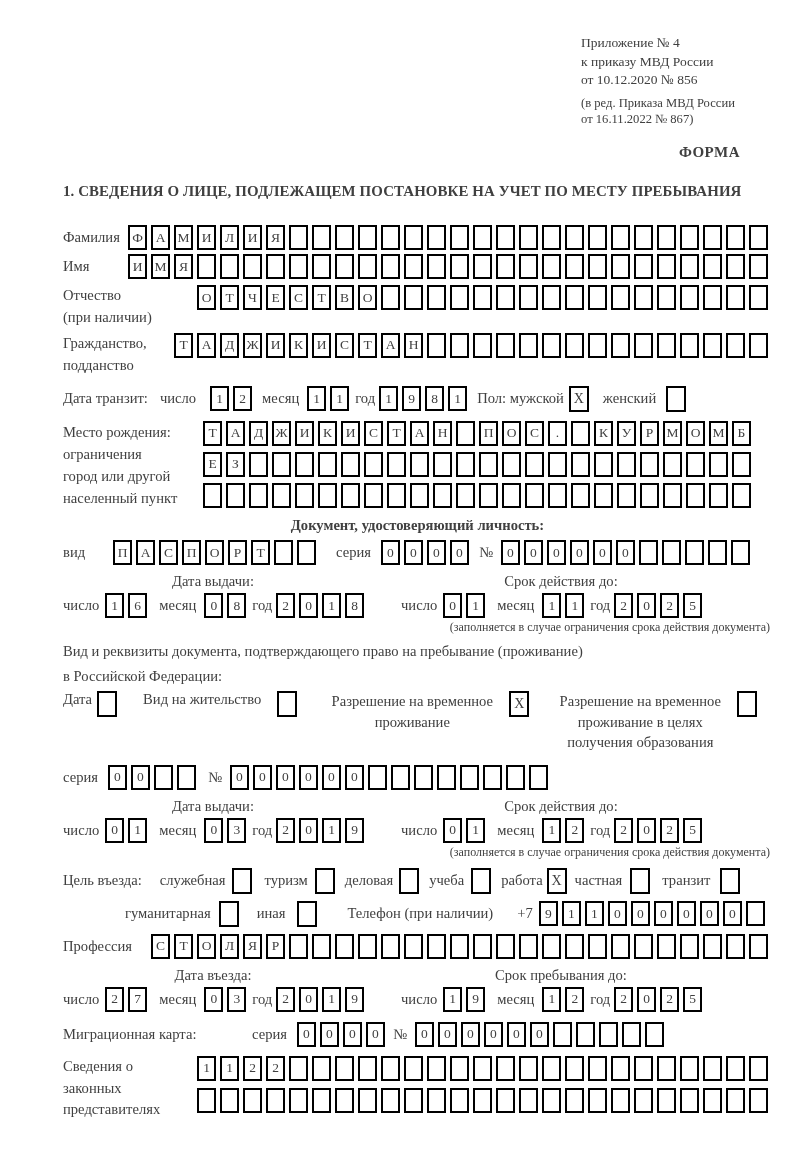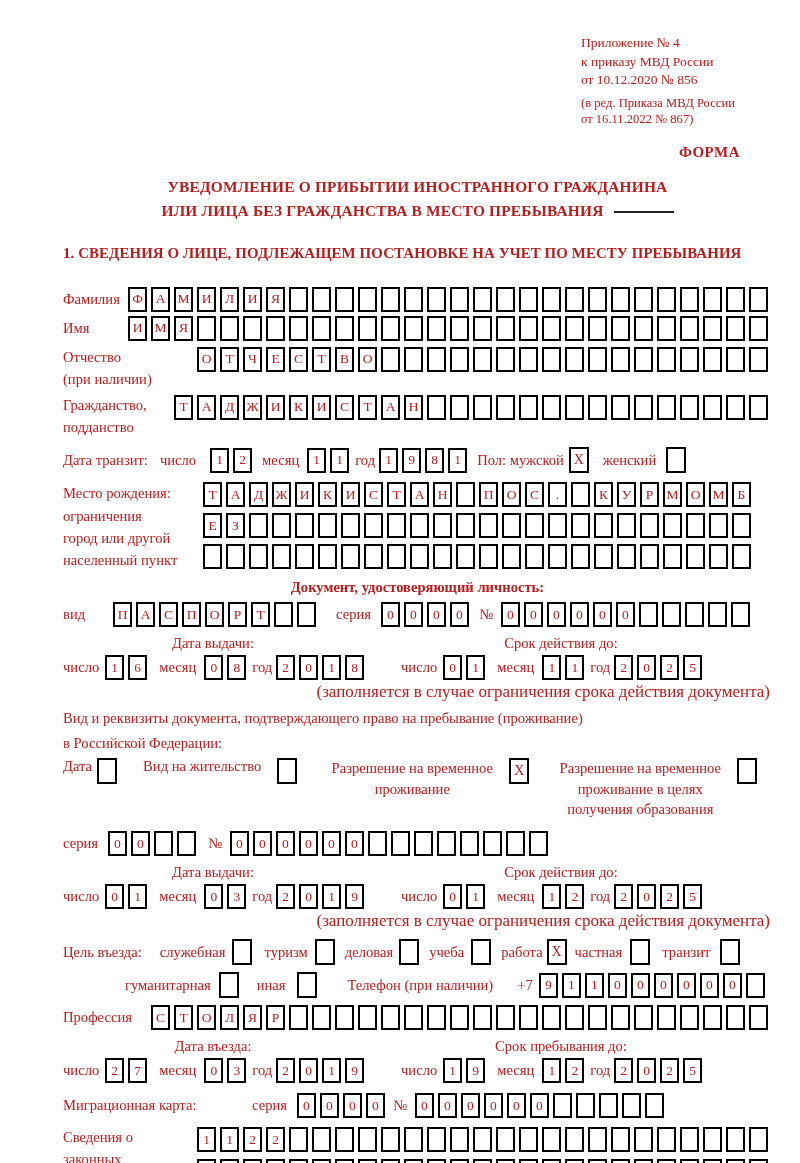--- a/index.html
+++ b/index.html
@@ -2,21 +2,21 @@
 <html><head>
 <meta charset="utf-8">
 <style>
   html,body{margin:0;padding:0;background:#fff;}
   .page{
     position:relative;
     width:800px;height:1163px;
     box-sizing:border-box;
     padding:34px 28px 20px 63px;
     font-family:"Liberation Serif","DejaVu Serif",serif;
-    color:#b91c1c;
+    color:#404040;
     overflow:hidden;
     background:#fff;
   }
   .hdr{width:185px;margin-left:auto;margin-right:6px;font-size:13.5px;line-height:1.38;}
   .hdr-small{font-size:12.6px;line-height:1.32;margin-top:5px;}
   .forma{font-size:15px;font-weight:bold;text-align:right;margin-top:16px;margin-right:32px;letter-spacing:.5px;}
   .title{margin-top:14px;text-align:center;font-weight:bold;font-size:15.4px;line-height:1.55;letter-spacing:.2px;}
   .t2u{display:inline-block;width:60px;border-bottom:2px solid #222;margin-left:10px;transform:translateY(-3px);}
   .sec-heading{margin-top:22px;font-weight:bold;font-size:14.9px;letter-spacing:.1px;}
   .row{display:flex;align-items:center;}
@@ -29,47 +29,41 @@
     width:19px;height:25px;border:2px solid #000;margin-right:4px;
     display:inline-flex;align-items:center;justify-content:center;
     font-size:13.5px;background:#fff;
   }
   .cbx .cell{width:20px;height:26px;font-size:14px;}
   .dates{display:flex;align-items:flex-start;}
   .dcol1{width:338px;}
   .dcol2{width:360px;}
   .dtitle{text-align:center;font-size:14.6px;margin-bottom:3px;}
   .drow{display:flex;align-items:center;}
-  .small-note{font-size:17px;text-align:right;margin-top:2px;margin-right:2px;}
+  .small-note{font-size:12px;text-align:right;margin-top:2px;margin-right:2px;}
   .doc-heading{text-align:center;font-weight:bold;font-size:14.6px;margin-top:8px;margin-bottom:6px;}
   .optlabel{font-size:14.6px;text-align:center;line-height:1.4;}
   .mt6{margin-top:6px;}.mt8{margin-top:8px;}
 </style>
 </head>
 <body>
 
 <div class="page">
 
   <div class="hdr">
     <div>Приложение № 4</div>
     <div>к приказу МВД России</div>
     <div>от 10.12.2020 № 856</div>
     <div class="hdr-small">
       <div>(в ред. Приказа МВД России</div>
       <div>от 16.11.2022 № 867)</div>
     </div>
   </div>
   <div class="forma">ФОРМА</div>
 
-  <div class="title">
-    <div>УВЕДОМЛЕНИЕ О ПРИБЫТИИ ИНОСТРАННОГО ГРАЖДАНИНА</div>
-    <div>
-      <span>ИЛИ ЛИЦА БЕЗ ГРАЖДАНСТВА В МЕСТО ПРЕБЫВАНИЯ</span><span class="t2u"></span>
-    </div>
-  </div>
 
   <div class="sec-heading">1. СВЕДЕНИЯ О ЛИЦЕ, ПОДЛЕЖАЩЕМ ПОСТАНОВКЕ НА УЧЕТ ПО МЕСТУ ПРЕБЫВАНИЯ</div>
 
   <div class="row" style="margin-top:25px;">
     <span class="lbl" style="width:65px;">Фамилия</span>
     <span class="cells">
         <span class="cell">Ф</span>
         <span class="cell">А</span>
         <span class="cell">М</span>
         <span class="cell">И</span>

